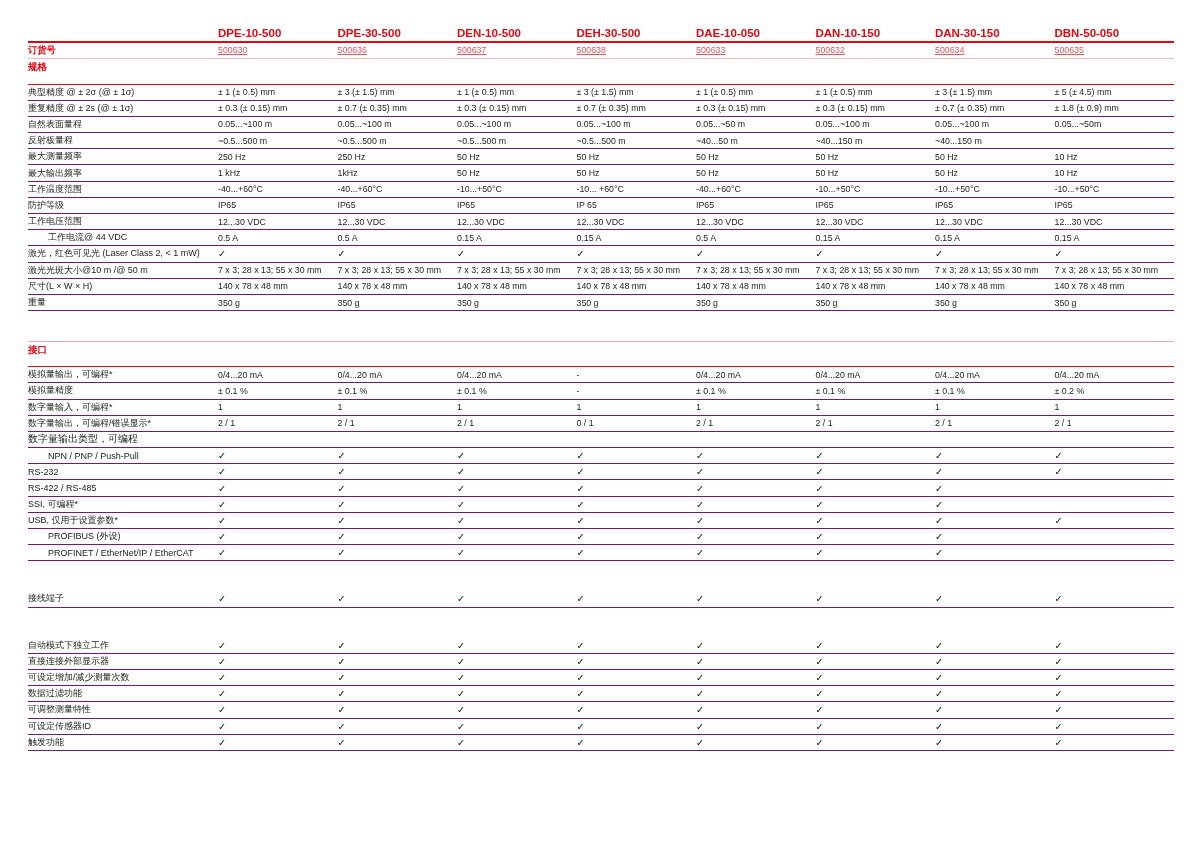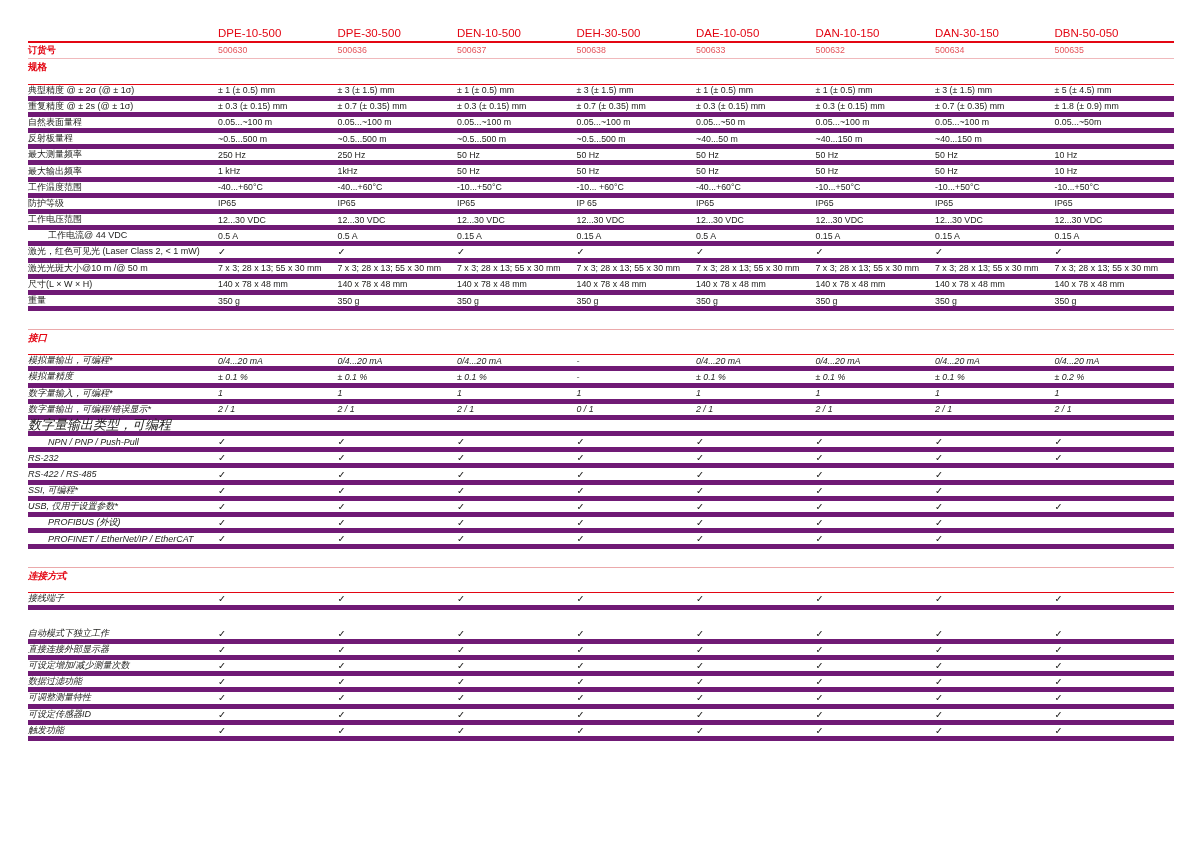--- a/index.html
+++ b/index.html
@@ -2,40 +2,40 @@
 <html><head>
 <meta charset="utf-8">
 <style>
   html,body{margin:0;padding:0;}
   body{
     width:1201px;height:849px;background:#ffffff;
     font-family:"Liberation Sans","DejaVu Sans",sans-serif;
     color:#1d1d1b;position:relative;overflow:hidden;
   }
   .sheet{position:absolute;left:28px;top:24px;width:1146px;}
-  .row{display:flex;align-items:center;height:16.2px;border-bottom:5px solid #701a75;box-sizing:border-box;}
+  .row{display:flex;align-items:center;height:16.2px;border-bottom:1px solid #701a75;box-sizing:border-box;}
   .label{flex:0 0 190px;font-size:9px;white-space:nowrap;overflow:visible;}
   .label.indent{padding-left:20px;flex-basis:170px;}
   .cell{flex:0 0 119.5px;font-size:8.8px;white-space:nowrap;overflow:visible;}
   .check{font-size:9.5px;color:#1d1d1b;}
   
   .model-row{display:flex;align-items:flex-end;height:19px;border-bottom:2px solid #e30613;box-sizing:border-box;}
   .model-row .label{flex:0 0 190px;}
-  .model-cell{flex:0 0 119.5px;font-size:11.5px;font-weight:normal;color:#e30613;white-space:nowrap;padding-bottom:2px;}
+  .model-cell{flex:0 0 119.5px;font-size:11.5px;font-weight:bold;color:#e30613;white-space:nowrap;padding-bottom:2px;}
   
   .order-row{display:flex;align-items:center;height:15.5px;border-bottom:1px solid #f0b9bc;box-sizing:border-box;}
   .order-row .label{font-size:9.3px;font-weight:bold;color:#e30613;font-family:Liberation Mono, monospace;}
-  .order-cell{flex:0 0 119.5px;font-size:8.8px;color:#e4555c;white-space:nowrap;}
+  .order-cell{flex:0 0 119.5px;font-size:8.8px;color:#e4555c;white-space:nowrap;text-decoration:underline;}
   
   .section{margin-top:0;}
-  .section + .section{margin-top:18px;font-style:italic;}
+  .section + .section{margin-top:30px;}
   .section-title{height:26px;line-height:15.5px;font-size:9.6px;font-weight:bold;color:#e30613;
     border-bottom:1.5px solid #e30613;box-sizing:border-box;}
   .section:not(.first) .section-title{border-top:1px solid #eba9ab;}
-  .group-label{font-size:13px;}
+  .group-label{font-size:10px;}
   .row.group .label{flex-basis:100%;}
 </style>
 </head>
 <body>
 
 <div class="sheet">
   <div class="model-row">
     <div class="label"></div>
   <div class="model-cell">DPE-10-500</div>
       <div class="model-cell">DPE-30-500</div>
@@ -336,21 +336,20 @@
           <div class="cell check">✓</div>
           <div class="cell check">✓</div>
           <div class="cell check">✓</div>
           <div class="cell check">✓</div>
           <div class="cell check">✓</div>
           <div class="cell check">✓</div>
           <div class="cell"></div>
         </div>
       </div>
       <div class="section">
-        <div class="section-title">连接方式</div>
         <div class="row">
           <div class="label">接线端子</div>
           <div class="cell check">✓</div>
           <div class="cell check">✓</div>
           <div class="cell check">✓</div>
           <div class="cell check">✓</div>
           <div class="cell check">✓</div>
           <div class="cell check">✓</div>
           <div class="cell check">✓</div>
           <div class="cell check">✓</div>

